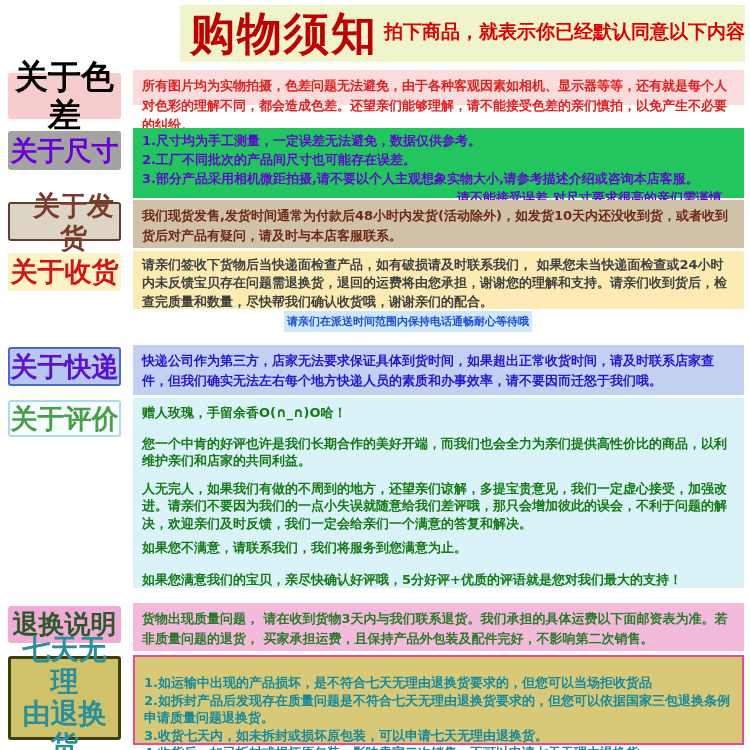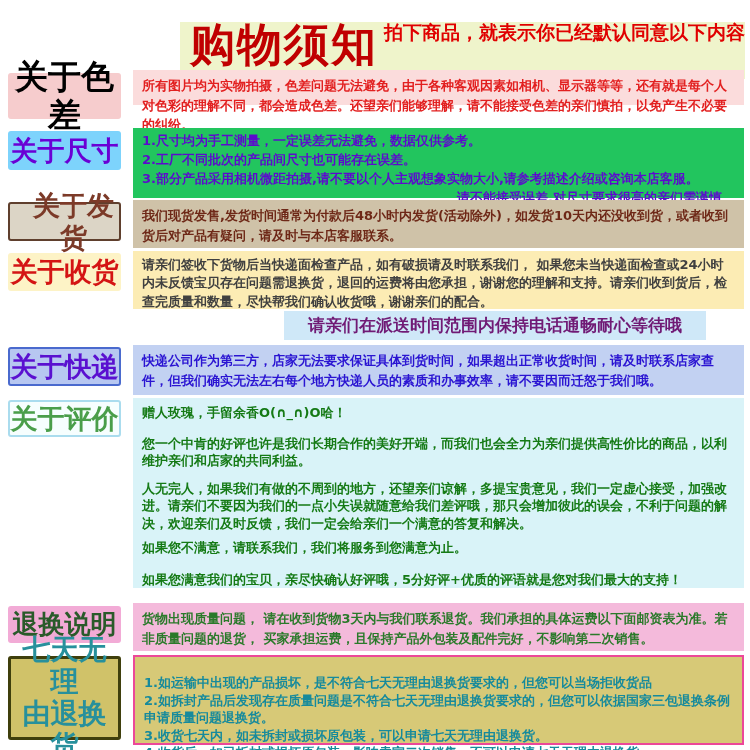--- a/index.html
+++ b/index.html
@@ -5,52 +5,52 @@
   html,body { margin:0; padding:0; }
   body {
     width:750px; height:750px; background:#ffffff; position:relative;
     font-family:"DejaVu Sans","Liberation Sans",sans-serif;
     overflow:hidden;
   }
   .abs { position:absolute; box-sizing:border-box; }
 
   
   .header { left:180px; top:5px; width:565px; height:57px; background:#eff4cb;
-            display:flex; align-items:flex-start;margin-top:17px; }
+            display:flex; align-items:center; }
   .title { color:#c00000; font-weight:bold; font-size:45px; line-height:1;
            letter-spacing:2px; margin:0 0 1px 10px; white-space:nowrap; }
   .subtitle { color:#e00000; font-weight:bold; font-size:19px; line-height:1.1;
               margin:0 0 4px 6px; white-space:nowrap; }
 
   
   .lbl { left:8px; width:113px; font-weight:bold; display:flex; flex-direction:column;
          align-items:center; justify-content:center; text-align:center;
          line-height:1.15; border-radius:3px; }
   .cnt { left:133px; width:611px; font-weight:bold; font-size:13px; line-height:1.5;
          padding:6px 9px; }
 
   
   .lbl-1 { top:73px; height:46px; background:#f6cccd; color:#000000; font-size:33px; }
   .cnt-1 { top:70px; height:35px; background:#fbdcdc; color:#e22020; }
 
   
-  .lbl-2 { top:131px; height:39px; background:#7dd3fc; color:#6a00d5; font-size:27px; }
+  .lbl-2 { top:131px; height:39px; background:#a3a3a3; color:#6a00d5; font-size:27px; }
   .cnt-2 { top:128px; height:70px; background:#22c55e; color:#5c0ace; line-height:1.45; padding-top:4px; }
   .cnt-2 .note { text-align:right; }
 
   
   .lbl-3 { top:202px; height:39px; background:#dcd5c6; color:#7c3a28; font-size:27px;
            border:2px solid #5f3f2d;padding-left:18px; }
   .cnt-3 { top:200px; height:48px; background:#cfc2a8; color:#6e2817; }
 
   
   .lbl-4 { top:253px; height:38px; background:#fdf3c6; color:#d41414; font-size:27px; }
   .cnt-4 { top:251px; height:58px; background:#fcecb4; color:#404040; line-height:1.42; padding-top:5px; }
-  .phone-note { left:284px; top:311px; background:#cfe8f8; color:#701a75;
-                font-weight:bold; font-size:17px; padding:3px 24px; white-space:nowrap; }
+  .phone-note { left:284px; top:311px; background:#cfe8f8; color:#1d4ed8;
+                font-weight:bold; font-size:11px; padding:3px 3px; white-space:nowrap; }
 
   
   .lbl-5 { top:347px; height:39px; background:#b7c7f1; color:#5a10d0; font-size:27px;
            border:2px solid #4a6ace; }
   .cnt-5 { top:345px; height:50px; background:#c2d1f2; color:#2a14d2; }
 
   
   .lbl-6 { top:400px; height:37px; background:#f6fefe; color:#4a9e4a; font-size:27px;
            border:2px solid #aadcee; }
   .cnt-6 { top:398px; height:190px; background:#d9f3f8; color:#157a15; line-height:1.35; }

